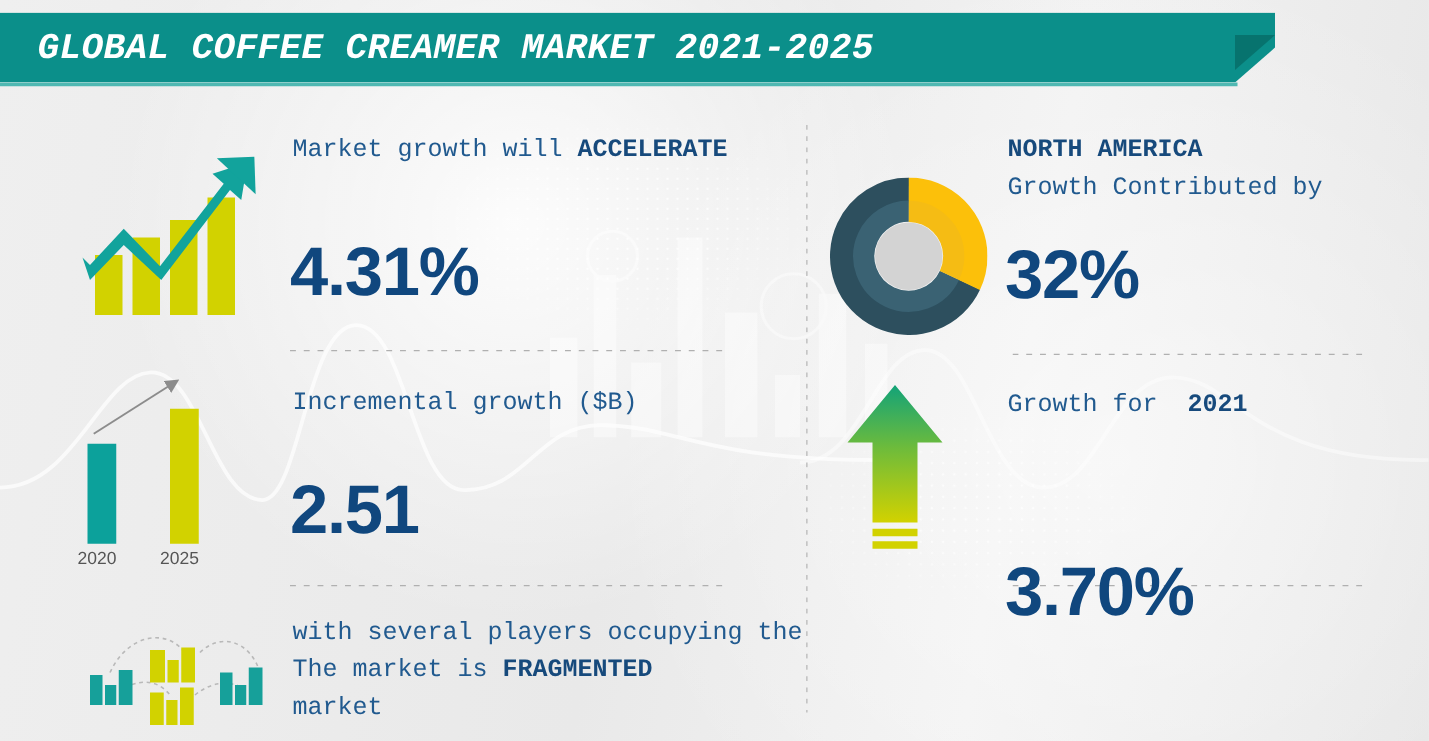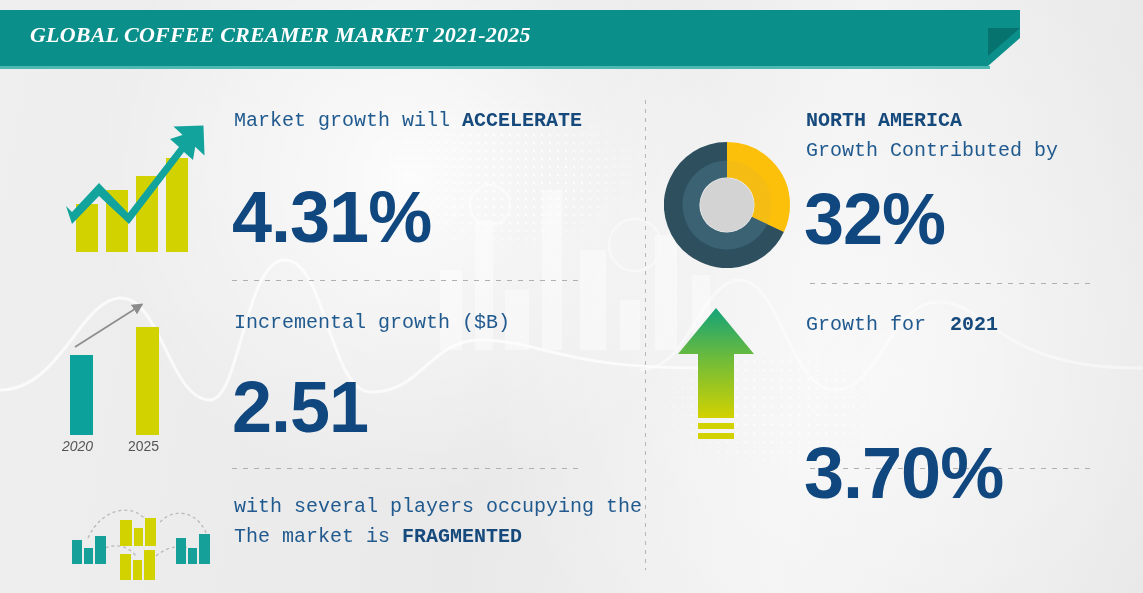--- a/index.html
+++ b/index.html
@@ -52,23 +52,23 @@
     position:absolute; left:0; top:66px; width:990px; height:3px;
     background:#4fb8b2; z-index:5;
   }
   #header-fold-tri {
     position:absolute; left:988px; top:28px; width:34px; height:30px; z-index:6;
     background:#07736e;
     clip-path:polygon(32px 0, 0 28px, 0 0);
   }
   #header-title {
     position:absolute; left:30px; top:22px; z-index:7;
-    color:#ffffff; font-size:22px; font-weight:bold;
+    color:#ffffff; font-size:29px; font-weight:bold;
     font-style:italic; letter-spacing:.2px;
-    font-family:Liberation Serif, serif;
+    font-family:Liberation Mono, monospace;
     white-space:nowrap;
   }
   #divider-vertical {
     position:absolute; left:645px; top:100px; width:1px; height:470px; z-index:3;
     background-image:linear-gradient(to bottom,#b6b6b6 0 4px, transparent 4px 9px);
     background-size:1px 9px;
   }
   .divider-h {
     position:absolute; height:1px; z-index:3;
     background-image:linear-gradient(to right,#b0b0b0 0 5px, transparent 5px 11px);
@@ -79,21 +79,21 @@
   #divider-h3 { left:810px; top:283px; width:280px; }
   #divider-h4 { left:810px; top:468px; width:280px; }
 
   
   .caption {
     color:#215a8f; font-size:20px; line-height:30px;
     font-family:Liberation Mono, monospace; white-space:nowrap;
   }
   .caption b { color:#174a7c; font-weight:bold; }
   .bignum {
-    color:#10477e; font-size:72px; line-height:78px; font-weight:bold;
+    color:#10477e; font-size:55px; line-height:78px; font-weight:bold;
     letter-spacing:-1px; font-family:"Liberation Sans", sans-serif;
   }
 
   
   #stat1-text { position:absolute; left:234px; top:106px; z-index:4; }
   #stat1-value { position:absolute; left:232px; top:178px; z-index:4; }
   #stat2-text { position:absolute; left:234px; top:308px; z-index:4; }
   #stat2-value { position:absolute; left:232px; top:368px; z-index:4; }
   #stat3-text { position:absolute; left:234px; top:492px; z-index:4; line-height:32px; }
   #stat4-text { position:absolute; left:806px; top:106px; z-index:4; }
@@ -178,21 +178,21 @@
   <svg width="160" height="170" viewBox="0 0 160 170">
     <defs>
       <marker id="grayarrow" markerWidth="7" markerHeight="7" refX="3" refY="3.5" orient="auto">
         <path d="M0 0 L7 3.5 L0 7 Z" fill="#8c8c8c"></path>
       </marker>
     </defs>
     <line x1="27" y1="57" x2="90" y2="17" stroke="#8c8c8c" stroke-width="1.6" marker-end="url(#grayarrow)"></line>
     <rect x="22" y="65" width="23" height="80" fill="#0ca19b"></rect>
     <rect x="88" y="37" width="23" height="108" fill="#d2d200"></rect>
   </svg>
-  <div class="bar-label" style="left:14px; top:148px;font-style:italic;">2020</div>
+  <div class="bar-label" style="left:14px; top:148px;">2020</div>
   <div class="bar-label" style="left:80px; top:148px;">2025</div>
 </div>
 
 <div id="stat2-text">
   <div class="caption">Incremental growth ($B)</div>
 </div>
 <div id="stat2-value" class="bignum">2.51</div>
 
 <svg id="icon-buildings" viewBox="0 0 170 86">
   <g stroke="#b9b9b9" stroke-width="1.3" stroke-dasharray="3 3" fill="none">
@@ -221,20 +221,21 @@
     <rect x="75" y="62" width="9" height="20"></rect>
     <rect x="86" y="52" width="11" height="30"></rect>
   </g>
 </svg>
 
 <div id="stat3-text">
   <div class="caption">with several players occupying the</div>
   <div class="caption">
     <span>The market is&nbsp;</span><b>FRAGMENTED</b>
   </div>
+  <div class="caption">market</div>
 </div>
 
 <svg id="icon-donut" viewBox="0 0 126 126">
 
   <circle cx="63" cy="63" r="53" fill="none" stroke="#2d4f5e" stroke-width="20" stroke-dasharray="226.4 106.6" transform="rotate(25 63 63)"></circle>
 
   <circle cx="63" cy="63" r="53" fill="none" stroke="#fcc00a" stroke-width="20" stroke-dasharray="106.6 226.4" transform="rotate(-90 63 63)"></circle>
 
   <circle cx="63" cy="63" r="36" fill="none" stroke="#3a6273" stroke-width="17" stroke-dasharray="153.8 72.4" transform="rotate(25 63 63)"></circle>
 

